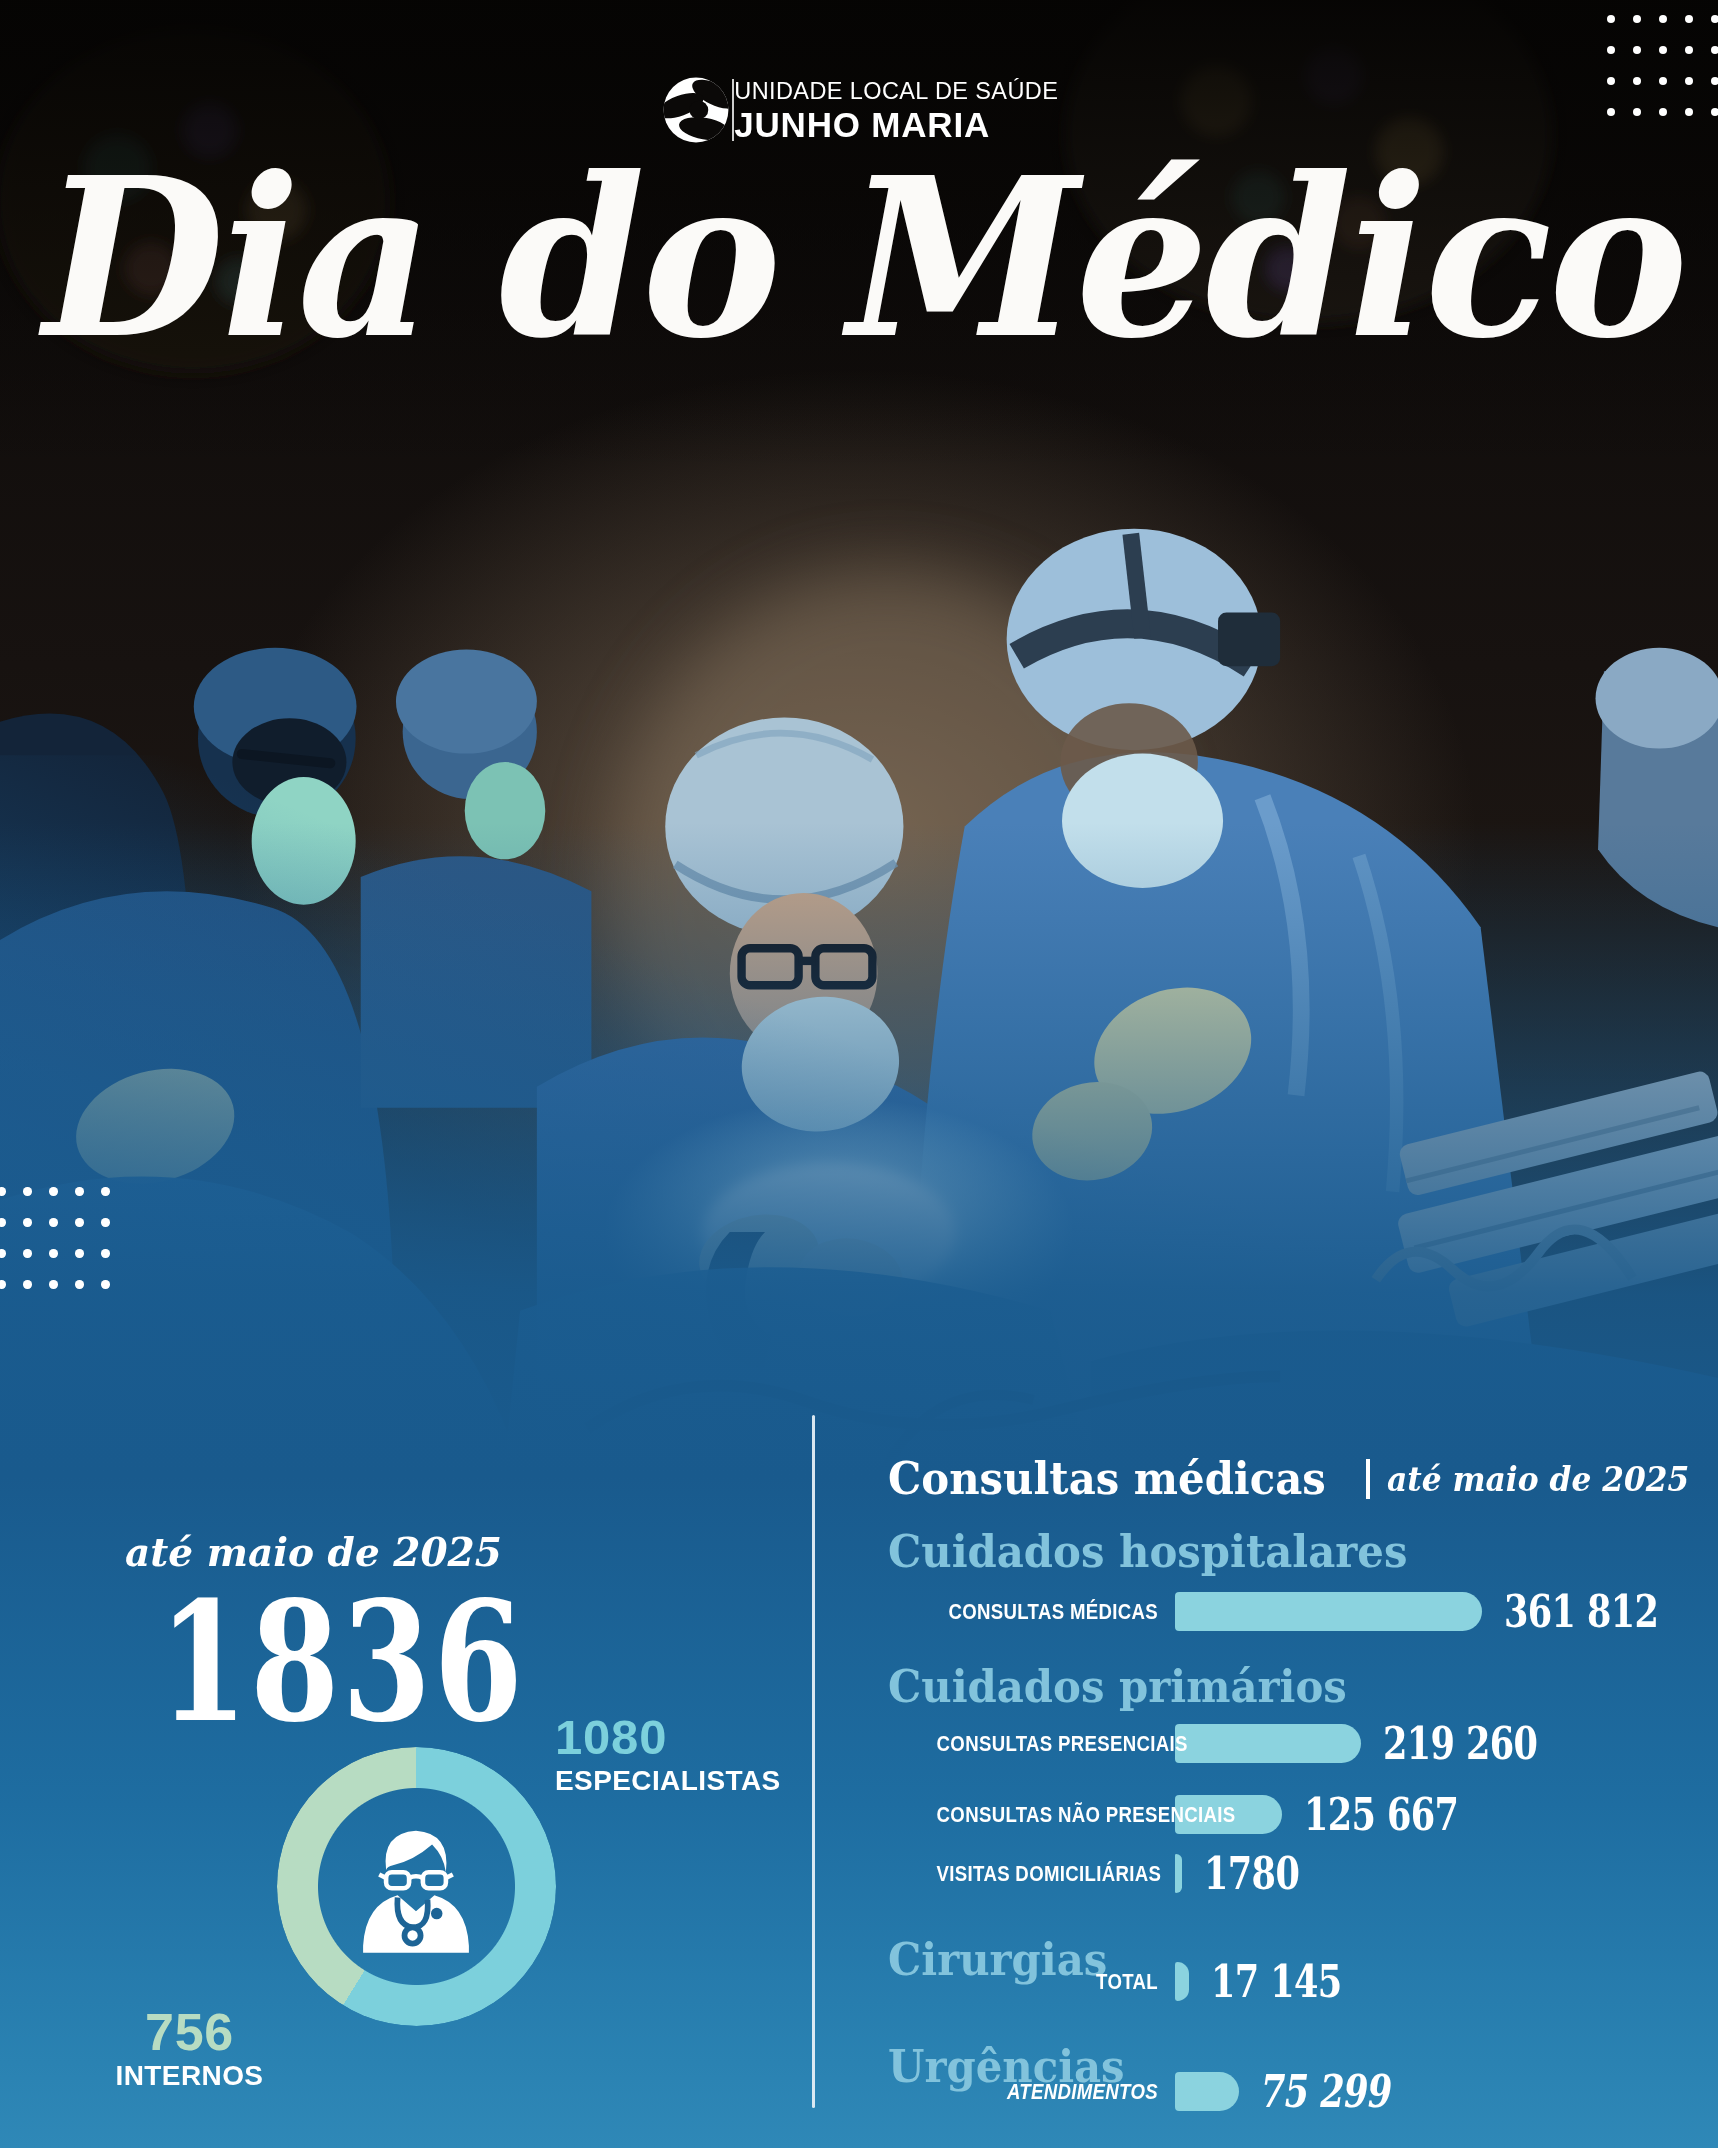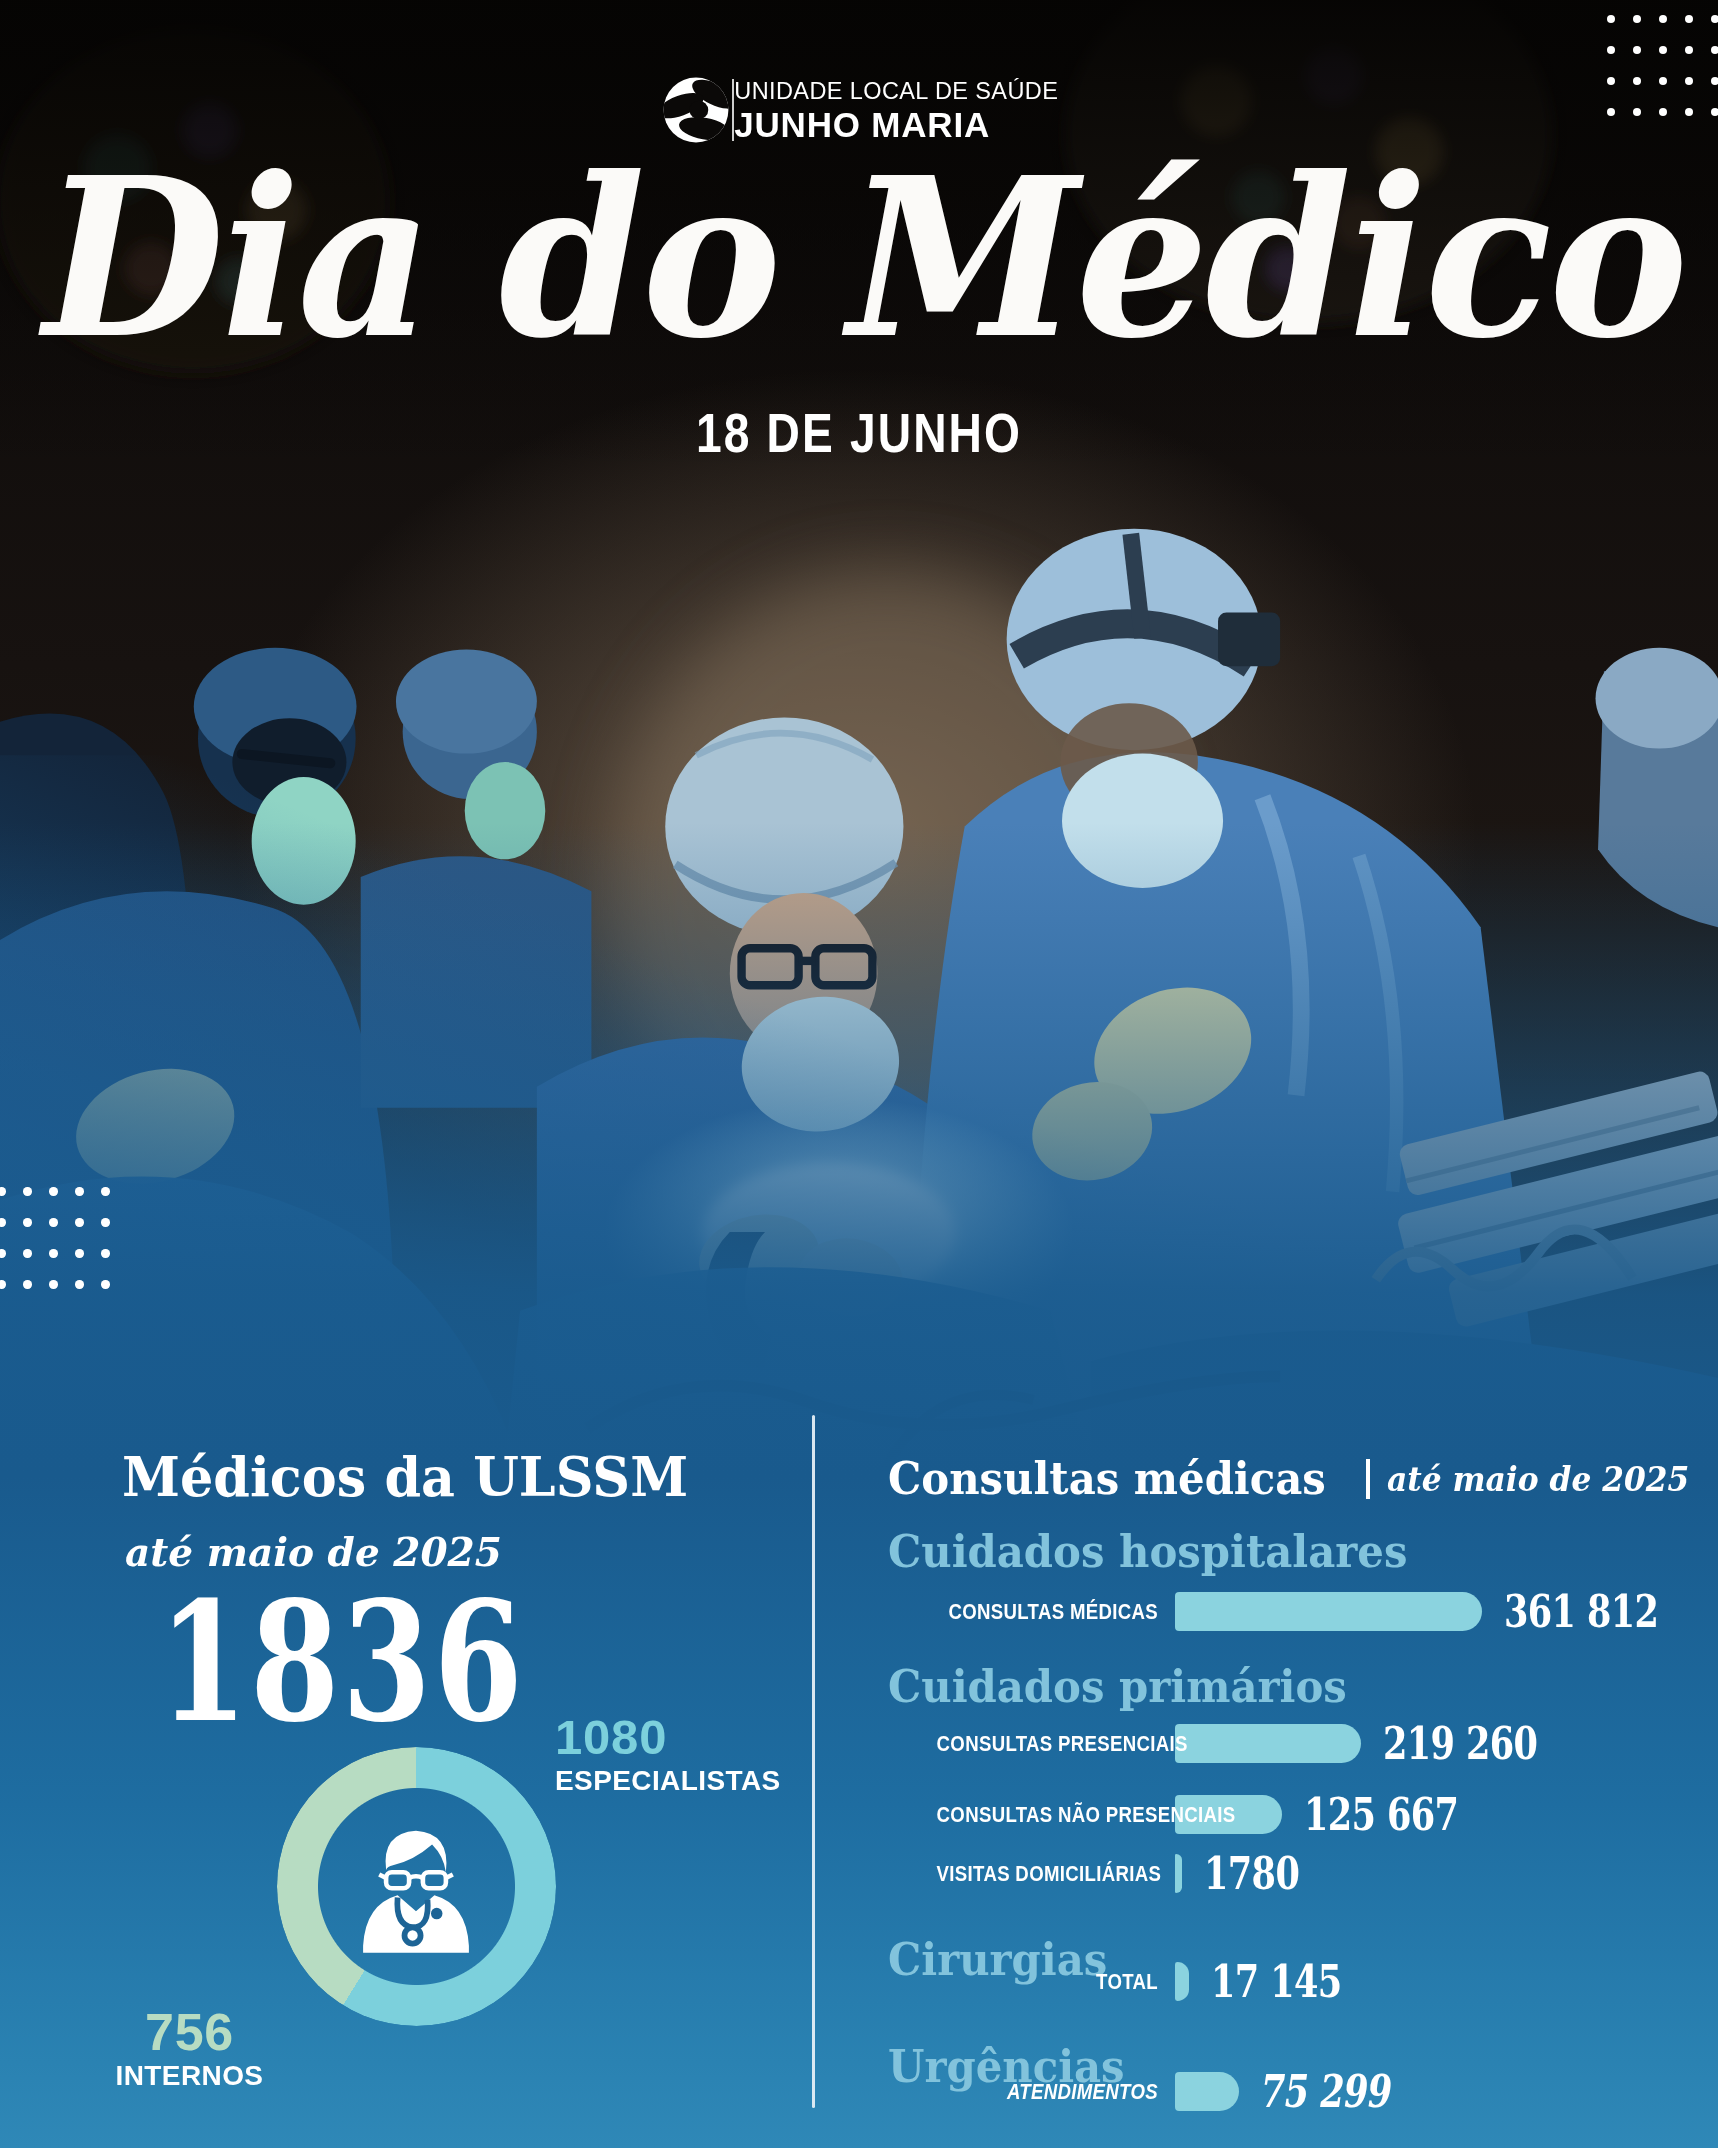--- a/index.html
+++ b/index.html
@@ -265,23 +265,21 @@
       </g>
     </svg>
     <div class="brand-divider"></div>
     <div>
       <div class="brand-l1">UNIDADE LOCAL DE SAÚDE</div>
       <div class="brand-l2">JUNHO MARIA</div>
     </div>
   </div>
 
   <div class="main-title"><span class="sq">Dia do Médico</span></div>
-  <div class="main-date"><span class="sq">18 DE JUNHO</span></div>
-
-  <div class="lp-title"><span class="sq">Médicos da ULSSM</span></div>
+
   <div class="lp-period">até maio de 2025</div>
   <div class="lp-total"><span class="sq">1836</span></div>
 
   <div class="donut" style="background: conic-gradient(rgb(124, 208, 220) 0deg, rgb(124, 208, 220) 211.765deg, rgb(183, 220, 194) 211.765deg, rgb(183, 220, 194) 360deg);"></div>
   <svg class="donut-icon" viewBox="0 0 120 120" aria-hidden="true">
     <path fill="#ffffff" d="M34 46 Q30 14 60 12 Q90 14 86 48 Q84 34 74 24 Q58 38 40 42 Q35 43 34 46 Z"></path>
     <g stroke="#ffffff" stroke-width="4" fill="none">
       <rect x="34" y="48" width="20" height="14" rx="5"></rect>
       <rect x="66" y="48" width="20" height="14" rx="5"></rect>
       <path d="M54 53 Q60 50 66 53"></path>

